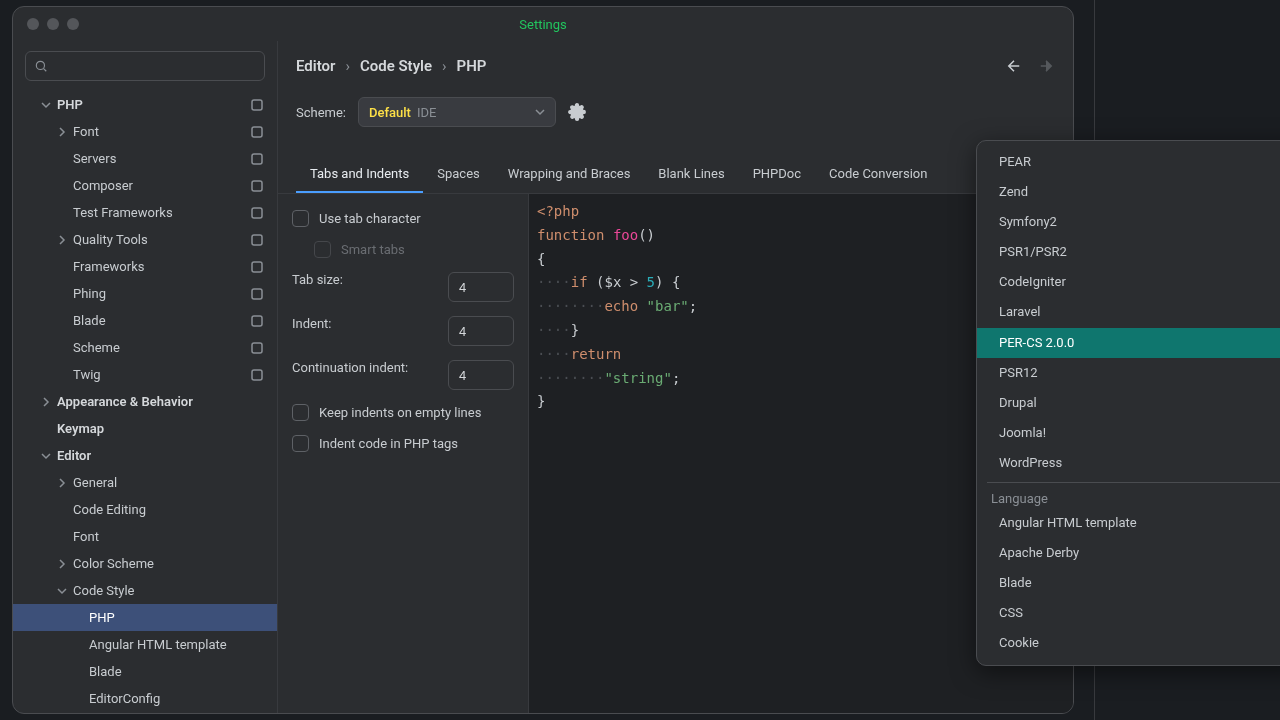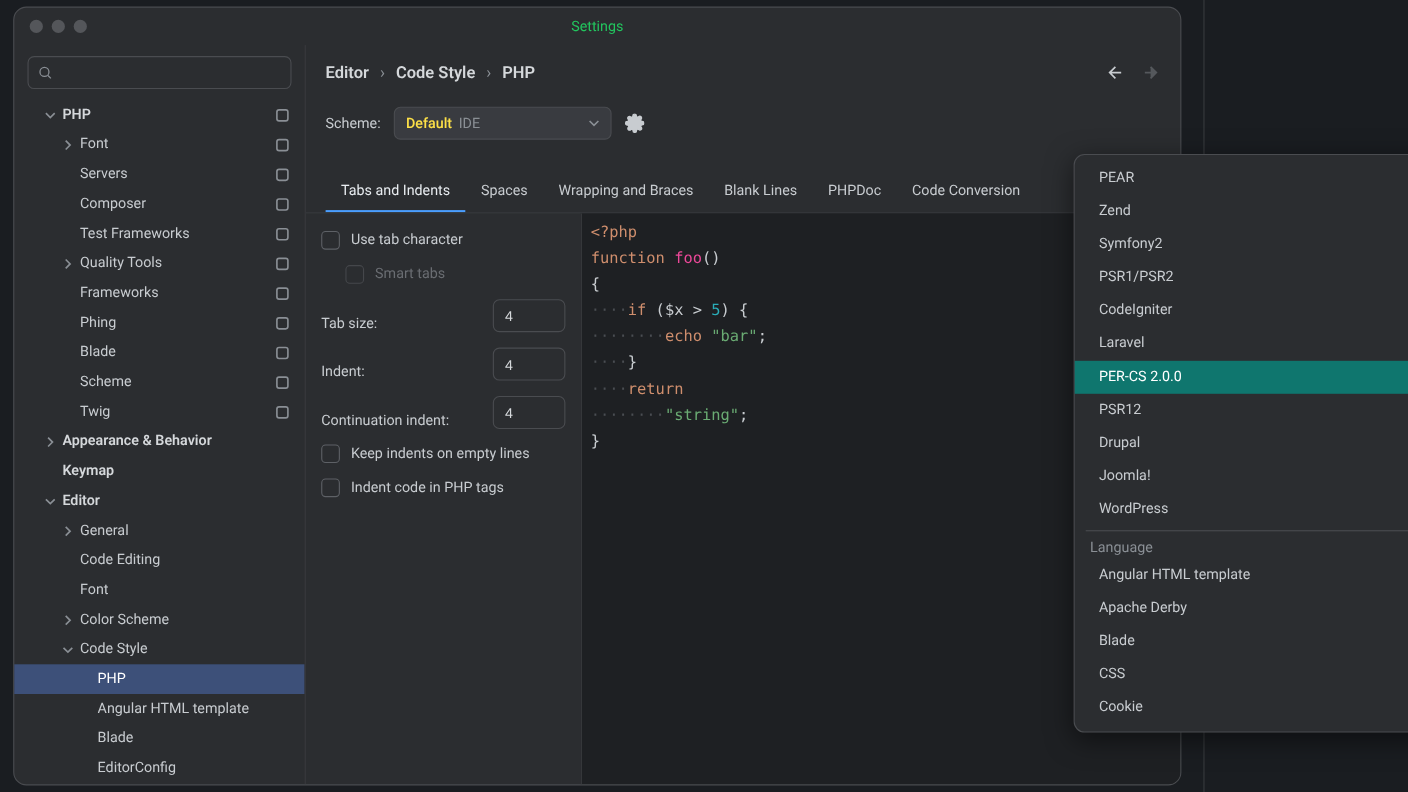--- a/index.html
+++ b/index.html
@@ -220,21 +220,21 @@
     height: 17px;
     border: 1.5px solid #5e6166;
     border-radius: 4px;
     background: #2b2d30;
   }
   .checkbox.disabled { border-color: #45474b; }
   .checkbox-label.disabled { color: #6a6d72; }
   .checkbox-row.nested { padding-left: 22px; }
   .field-row {
     display: flex;
-    align-items: flex-end;
+    align-items: flex-start;
     gap: 8px;
   }
   .field-label { flex: 1; }
   .field-input {
     width: 66px;
     height: 30px;
     background: #2b2d30;
     border: 1px solid #4a4c50;
     border-radius: 6px;
     color: #d5d8db;

